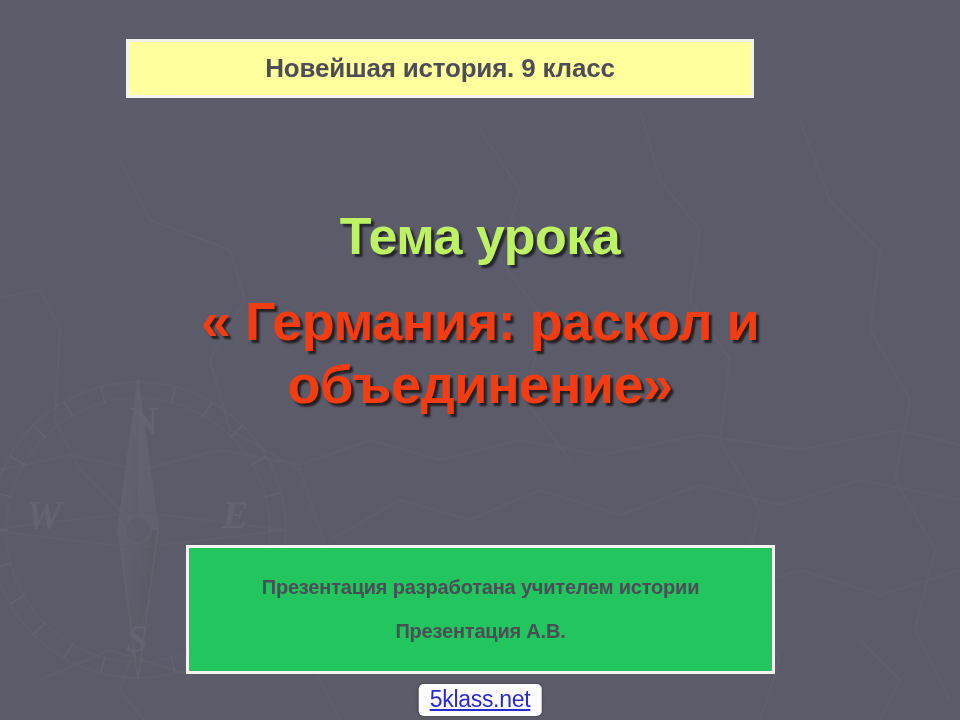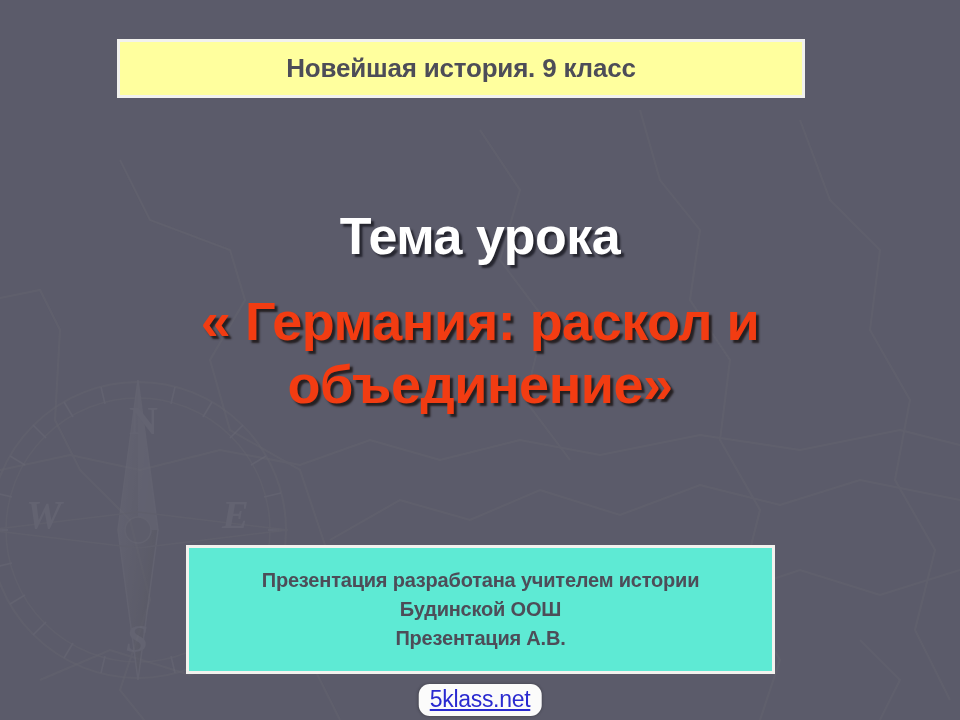--- a/index.html
+++ b/index.html
@@ -27,23 +27,23 @@
     position: absolute;
     inset: 0;
     width: 960px;
     height: 720px;
     pointer-events: none;
   }
 
   
   #header-banner {
     position: absolute;
-    left: 117px;
+    left: 126px;
     top: 39px;
-    width: 688px;
+    width: 628px;
     height: 59px;
     background: #ffff9e;
     border: 3px solid #f2f2ee;
     box-sizing: border-box;
     display: flex;
     align-items: center;
     justify-content: center;
   }
   #header-banner-text {
     font-size: 26px;
@@ -57,21 +57,21 @@
   #title-block {
     position: absolute;
     left: 0;
     top: 208px;
     width: 960px;
     text-align: center;
   }
   #lesson-topic-label {
     font-size: 52px;
     font-weight: bold;
-    color: #ffffff;
+    color: #bef264;
     line-height: 1.08;
     text-shadow: 3px 3px 2px rgba(20,20,28,0.75);
     letter-spacing: -0.5px;
   }
   #lesson-title {
     margin-top: 26px;
     font-size: 54px;
     font-weight: bold;
     color: #f23c12;
     line-height: 1.16;
@@ -80,46 +80,46 @@
     padding: 0 78px;
   }
 
   
   #credit-box {
     position: absolute;
     left: 186px;
     top: 545px;
     width: 589px;
     height: 129px;
-    background: #5eead4;
+    background: #22c55e;
     border: 3px solid #f2f2ee;
     box-sizing: border-box;
     display: flex;
     flex-direction: column;
     align-items: center;
     justify-content: center;
-    gap: 2px;
+    gap: 17px;
   }
   .credit-line {
     font-size: 20px;
     font-weight: bold;
     color: #4d4d58;
     line-height: 1.36;
     white-space: nowrap;
     letter-spacing: -0.2px;
   }
 
   
   #watermark {
     position: absolute;
     left: 50%;
     transform: translateX(-50%);
     top: 684px;
     background: #fbfbfb;
-    border-radius: 11px;
+    border-radius: 5px;
     padding: 2px 11px 3px 11px;
     box-shadow: 0 0 3px rgba(0,0,0,0.3);
   }
   #watermark-link {
     font-size: 23px;
     color: #2a2ad0;
     text-decoration: underline;
     font-family: "Liberation Sans", sans-serif;
     letter-spacing: -0.3px;
   }
@@ -194,21 +194,20 @@
     <span id="header-banner-text">Новейшая история. 9 класс</span>
   </div>
 
   <div id="title-block">
     <div id="lesson-topic-label">Тема урока</div>
     <div id="lesson-title">« Германия: раскол и объединение»</div>
   </div>
 
   <div id="credit-box">
     <div class="credit-line">Презентация разработана учителем истории</div>
-    <div class="credit-line">Будинской ООШ</div>
     <div class="credit-line">Презентация А.В.</div>
   </div>
 
   <div id="watermark">
     <span id="watermark-link">5klass.net</span>
   </div>
 
 </div>
 
 </body></html>

